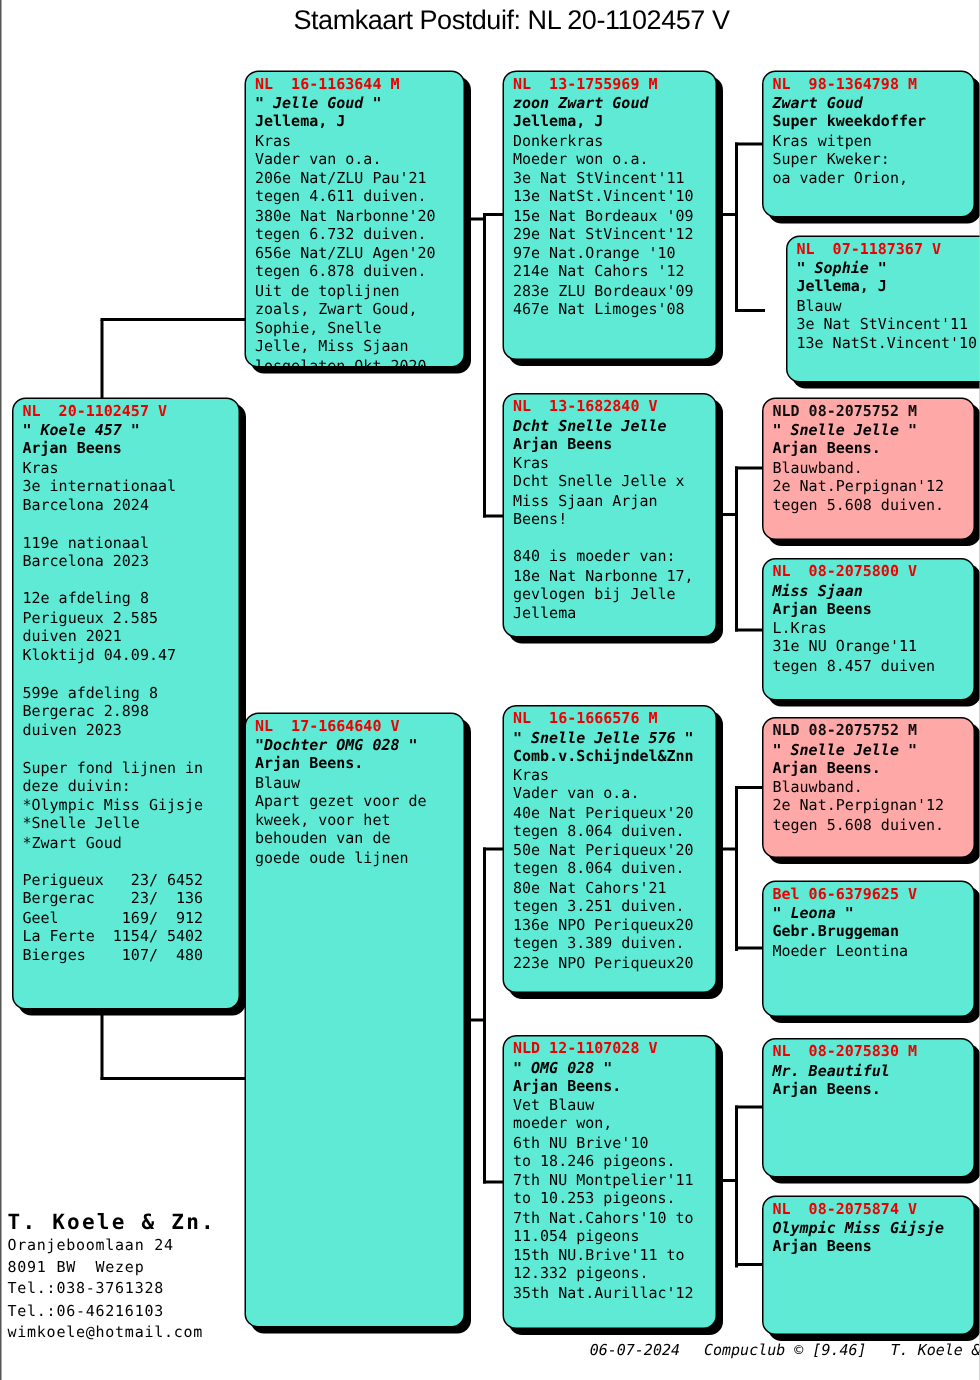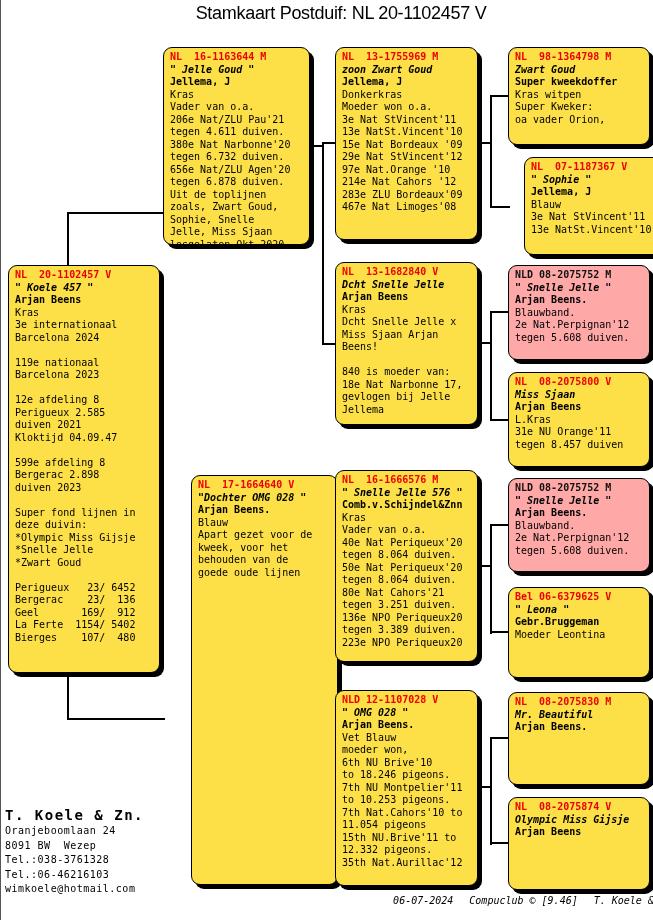--- a/index.html
+++ b/index.html
@@ -12,21 +12,21 @@
   }
   .page-edge { position:absolute; left:0; top:0; width:1px; height:920px; background:#555; }
   .title {
     position:absolute; top:3px; left:0; right:0; text-align:center;
     font-family:"Liberation Sans","DejaVu Sans",sans-serif;
     font-size:18px; letter-spacing:-0.3px; color:#000;
   }
   .pbox {
     position:absolute; box-sizing:border-box;
     border:1.5px solid #000; border-radius:9px;
-    background:#fde047; box-shadow:4px 4px 0 #000;
+    background:#5eead4; box-shadow:4px 4px 0 #000;
     padding:3px 6px 4px 6px;
     font-size:10px; line-height:12.5px; overflow:hidden;
   }
   .pbox.pink { background:var(--highlight-pink,#ffa8a8); }
   .ring  { color:var(--ring-red,#ee0000); font-weight:bold; white-space:pre; }
   .pink .ring { color:#111; }
   .bname { font-weight:bold; font-style:italic; white-space:pre; }
   .owner { font-weight:bold; white-space:pre; }
   .tline { white-space:pre; min-height:12.5px; }
   .cline { position:absolute; background:var(--line-black,#000); }
@@ -133,21 +133,21 @@
         <div class="tline">656e Nat/ZLU Agen'20</div>
         <div class="tline">tegen 6.878 duiven.</div>
         <div class="tline">Uit de toplijnen</div>
         <div class="tline">zoals, Zwart Goud,</div>
         <div class="tline">Sophie, Snelle</div>
         <div class="tline">Jelle, Miss Sjaan</div>
         <div class="tline">losgelaten Okt 2020</div>
       </div>
   </div>
 
-  <div class="pbox" style="left:163px;top:475px;width:147px;height:410px;margin-left:28px;">
+  <div class="pbox" style="left:163px;top:475px;width:147px;height:410px;">
     <div class="ring">NL  17-1664640 V</div>
     <div class="bname">"Dochter OMG 028 "</div>
     <div class="owner">Arjan Beens.</div>
     <div>
         <div class="tline">Blauw</div>
         <div class="tline">Apart gezet voor de</div>
         <div class="tline">kweek, voor het</div>
         <div class="tline">behouden van de</div>
         <div class="tline">goede oude lijnen</div>
       </div>

